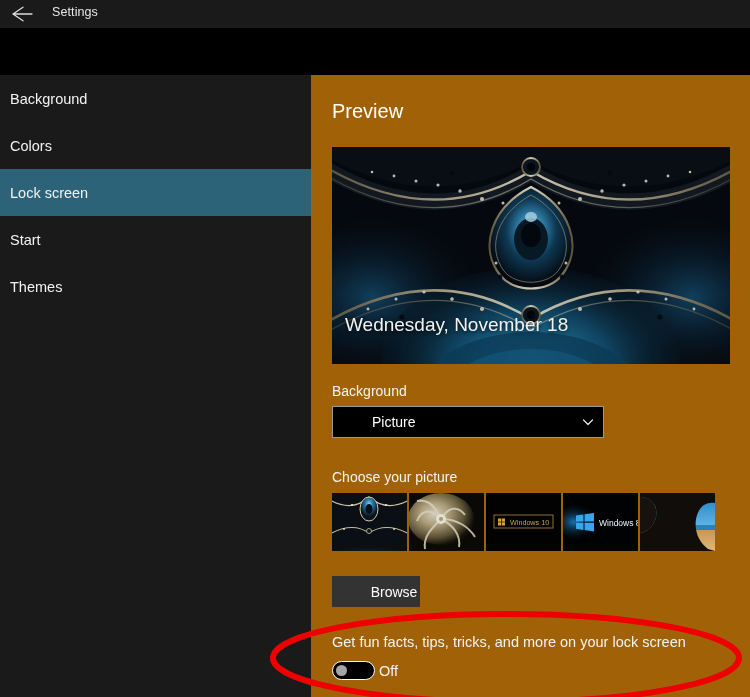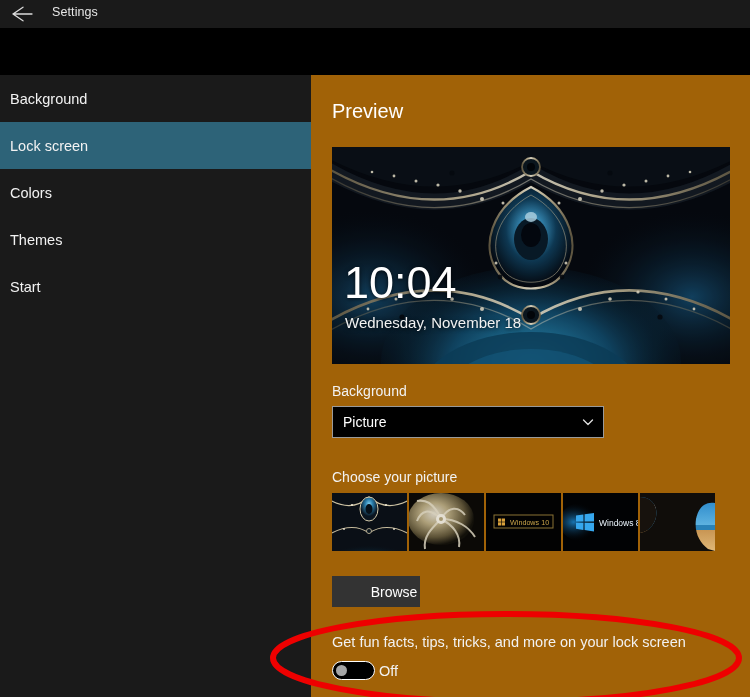--- a/index.html
+++ b/index.html
@@ -73,38 +73,38 @@
   }
   .fractal { position: absolute; inset: 0; overflow: hidden; }
   .preview-clock {
     position: absolute; left: 12px; top: 113px;
     font-size: 45px; color: #fff; font-weight: 300;
     letter-spacing: 0px; line-height: 1;
     text-shadow: 0 1px 4px rgba(0,0,0,.75);
   }
   .preview-date {
     position: absolute; left: 13px; top: 167px;
-    font-size: 15px; color: #f2f2f2;
+    font-size: 19px; color: #f2f2f2;
     text-shadow: 0 1px 4px rgba(0,0,0,.8);
   }
 
   .field-label {
     position: absolute; font-size: 14px; color: #f2f2f2;
   }
   #bg-label { left: 21px; top: 308px; }
   #pick-label { left: 21px; top: 394px; text-align: center; }
 
   .dropdown {
     position: absolute; left: 21px; top: 331px;
     width: 272px; height: 32px;
     border: 1px solid #9a9a9a; background: #000;
     display: flex; align-items: center;
     padding: 0 8px 0 10px; cursor: pointer;
   }
-  .dropdown-value { font-size: 14px; color: #ffffff; flex: 1; }
+  .dropdown-value { font-size: 14px; color: #ffffff; flex: 1; margin-left: 29px; }
   .chevron { width: 14px; height: 14px; }
 
   
   .thumbs {
     position: absolute; left: 21px; top: 418px;
     display: flex; gap: 2px; text-align: right;
   }
   .thumb {
     width: 75px; height: 58px; overflow: hidden; position: relative;
     background: #000; cursor: pointer;
@@ -159,31 +159,31 @@
       </svg>
     </div>
     <div class="titlebar-label">Settings</div>
   </div>
 
 
   <nav class="sidebar">
     <div class="nav-item">
       <span>Background</span>
     </div>
+    <div class="nav-item">
+      <span>Colors</span>
+    </div>
     <div class="nav-item selected">
       <span>Lock screen</span>
     </div>
     <div class="nav-item">
-      <span>Colors</span>
+      <span>Start</span>
     </div>
     <div class="nav-item">
       <span>Themes</span>
-    </div>
-    <div class="nav-item">
-      <span>Start</span>
     </div>
   </nav>
 
   <main class="content">
 
     <div class="section-heading">Preview</div>
 
     <div class="preview">
       <div class="fractal">
         <svg width="398" height="217" viewBox="0 0 398 217" preserveAspectRatio="none">
@@ -278,21 +278,20 @@
             <circle cx="120" cy="26" r="2.6"></circle>
               <circle cx="278" cy="26" r="2.6"></circle>
             <circle cx="70" cy="170" r="2.6"></circle>
               <circle cx="328" cy="170" r="2.6"></circle>
             <circle cx="168" cy="130" r="2.4"></circle>
               <circle cx="230" cy="130" r="2.4"></circle>
           </g>
           <rect width="398" height="217" fill="#000" opacity=".12"></rect>
         </svg>
       </div>
-      <div class="preview-clock">10:04</div>
       <div class="preview-date">Wednesday, November 18</div>
     </div>
 
     <div class="field-label" id="bg-label">Background</div>
     <div class="dropdown">
       <span class="dropdown-value">Picture</span>
       <span class="chevron">
         <svg width="14" height="14" viewBox="0 0 14 14">
           <path d="M2.5 5 L7 9.5 L11.5 5" fill="none" stroke="#e0e0e0" stroke-width="1.3" stroke-linecap="round" stroke-linejoin="round"></path>
         </svg>

